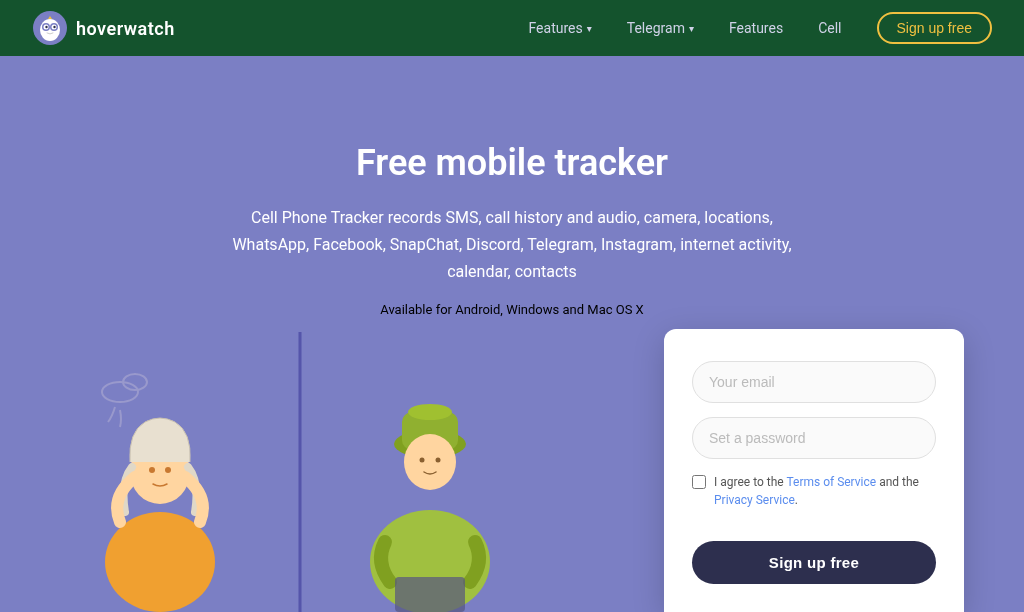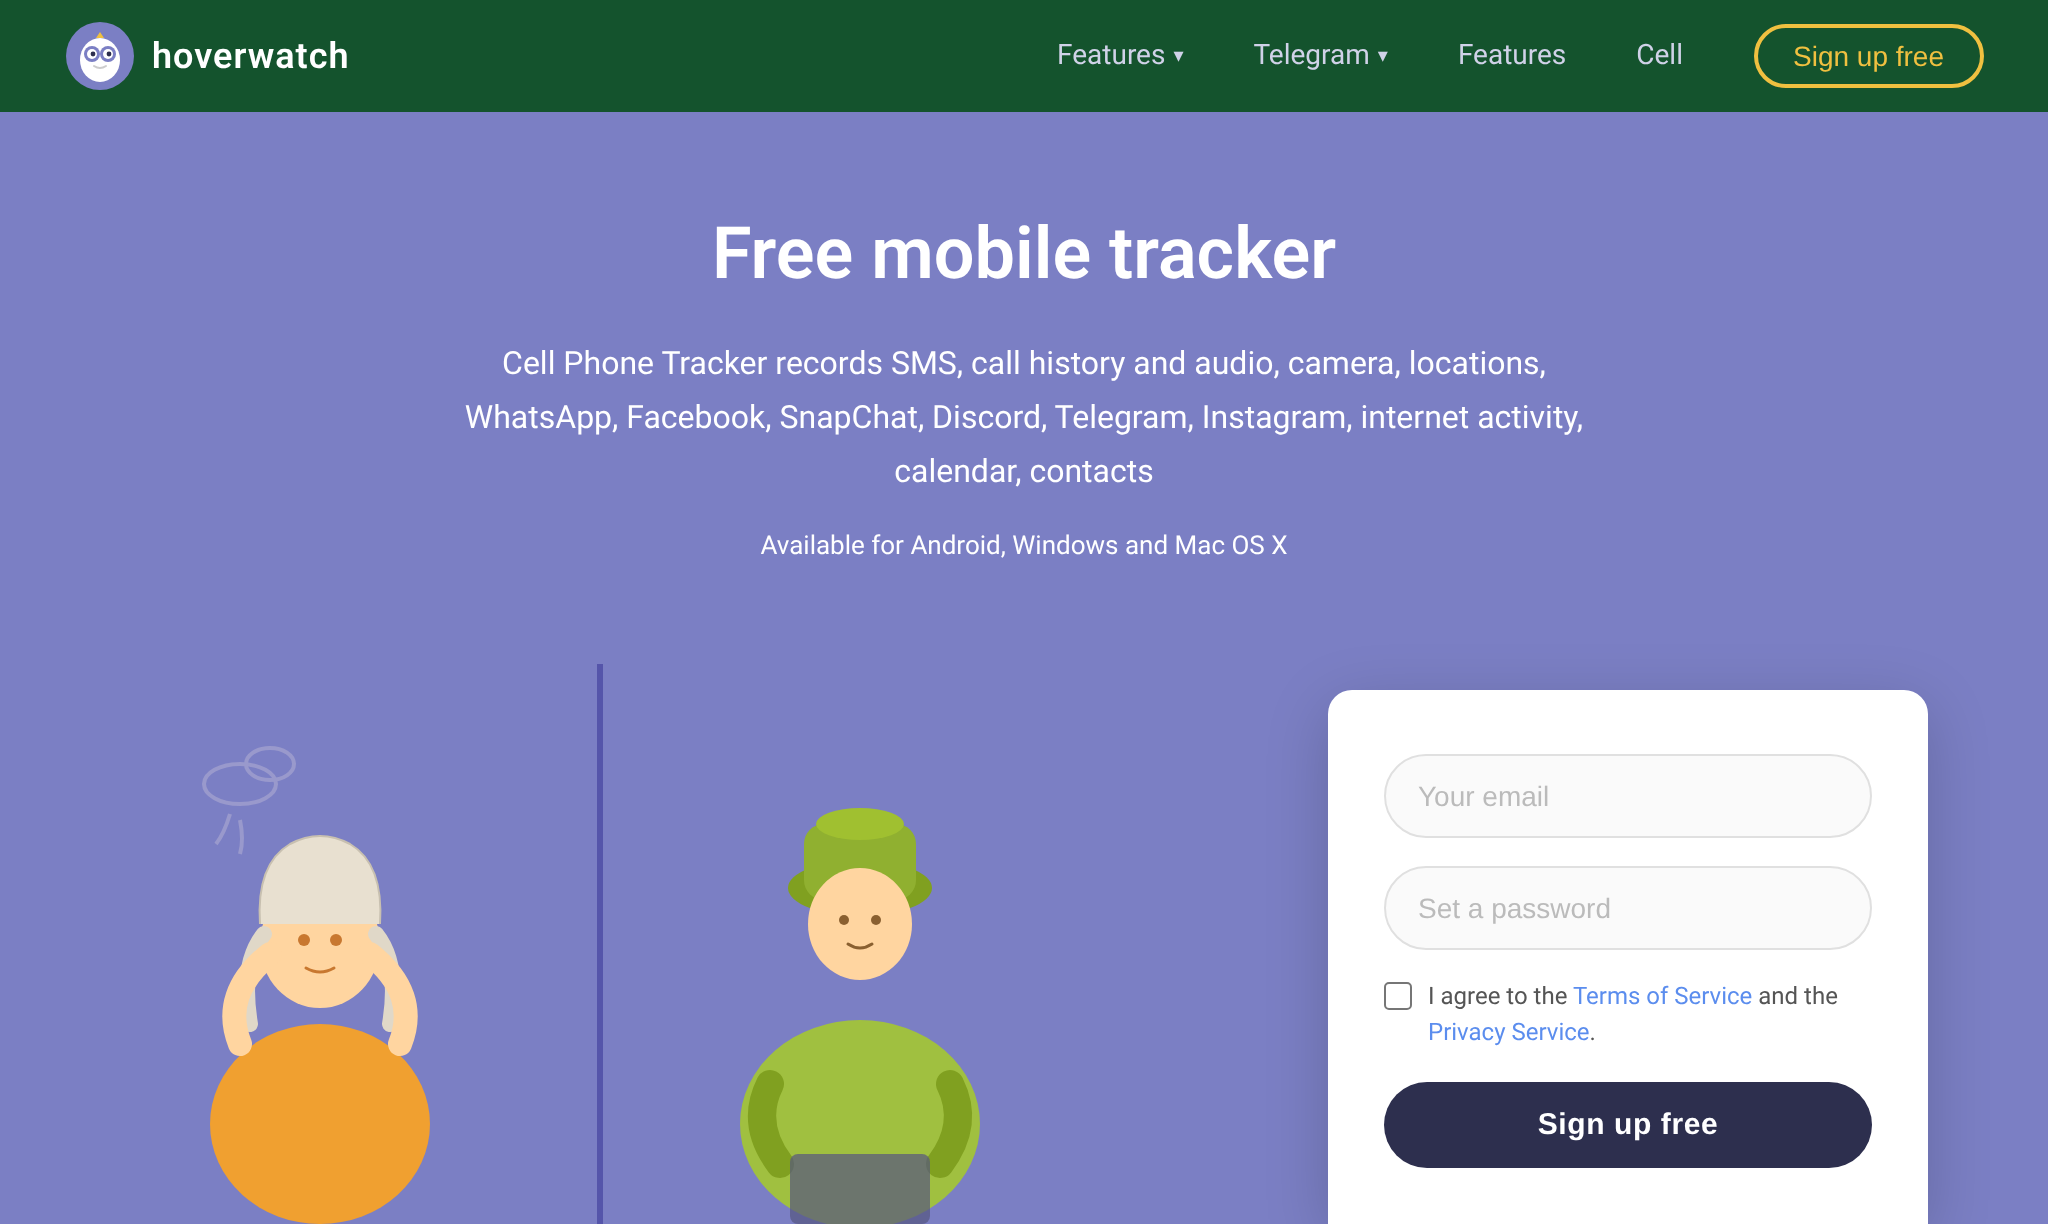--- a/index.html
+++ b/index.html
@@ -89,33 +89,34 @@
       padding-top: 50px;
       overflow: hidden;
     }
 
     .hero-title {
       color: white;
       font-size: 36px;
       font-weight: 600;
       text-align: center;
       margin-bottom: 20px;
+      margin-top: 36px;
     }
 
     .hero-subtitle {
       color: white;
       font-size: 16px;
       text-align: center;
       max-width: 580px;
       line-height: 1.7;
       margin-bottom: 16px;
     }
 
     .hero-available {
-      color: #ffffff;
+      color: #000000;
       font-size: 13px;
       text-align: center;
       margin-bottom: 40px;
     }
 
     
     .illustration-area {
       position: absolute;
       bottom: 0;
       left: 0;
@@ -146,21 +147,21 @@
       margin-bottom: 14px;
       background: #fafafa;
     }
 
     .input-field::placeholder { color: #bbb; }
 
     .terms-row {
       display: flex;
       align-items: flex-start;
       gap: 8px;
-      margin-bottom: 16px;
+      margin-bottom: 32px;
     }
 
     .terms-checkbox {
       margin-top: 2px;
       width: 14px;
       height: 14px;
       cursor: pointer;
       flex-shrink: 0;
     }
 

